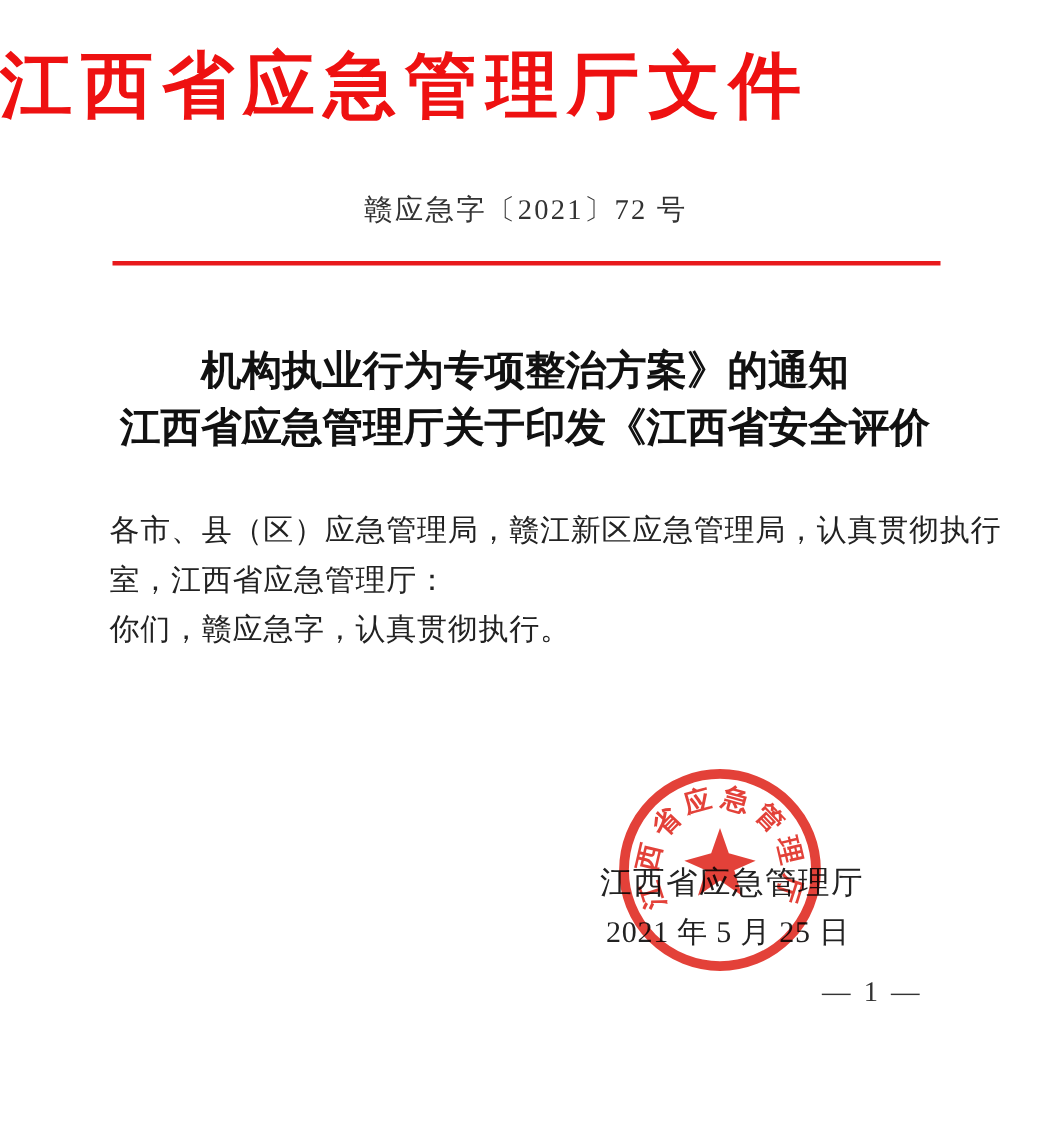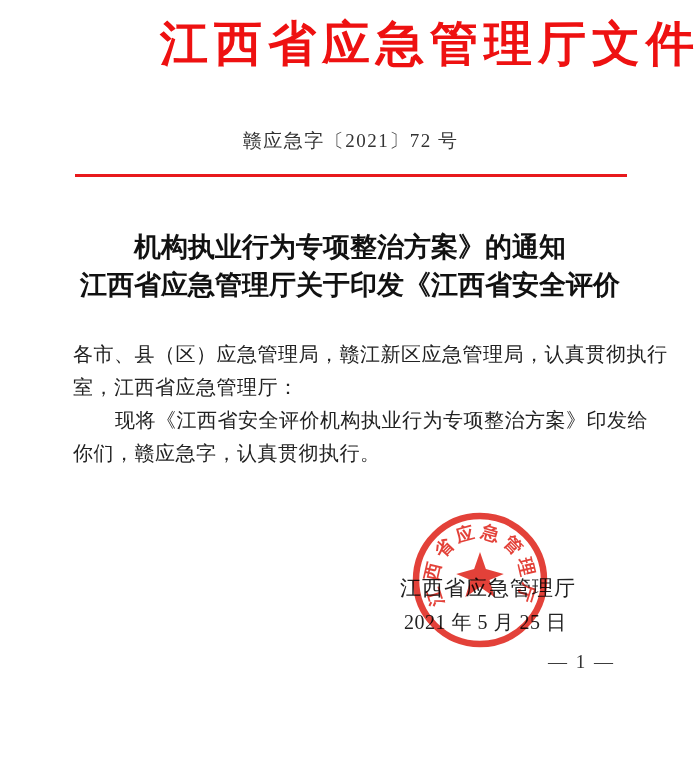--- a/index.html
+++ b/index.html
@@ -12,29 +12,28 @@
   body{margin:0;background:#ffffff;}
   .page{
     position:relative;
     width:700px;height:762px;
     background:#ffffff;
     overflow:hidden;
     font-family:"Liberation Serif", serif;
     color:var(--ink);
   }
   .letterhead{
-    position:absolute;top:14px;left:0;right:0;
-    text-align:right;
+    position:absolute;top:28px;left:0;right:0;
+    text-align:left;
     font-family:"Liberation Sans", sans-serif;
     font-weight:900;
     font-size:48px;line-height:60px;
     letter-spacing:6px;
     color:var(--red-letterhead);
     white-space:nowrap;
-    padding-left:36px;
   }
   .doc-number{
     position:absolute;top:128px;left:1px;right:0;
     text-align:center;
     font-size:19px;line-height:26px;
     letter-spacing:1.5px;
     color:#333333;
   }
   .red-line{
     position:absolute;top:174px;left:75px;
@@ -95,21 +94,20 @@
   <div class="red-line"></div>
 
   <h2 class="doc-title">
     <div>机构执业行为专项整治方案》的通知</div>
     <div>江西省应急管理厅关于印发《江西省安全评价</div>
   </h2>
 
   <div class="body-block">
     <div class="body-line">各市、县（区）应急管理局，赣江新区应急管理局，认真贯彻执行</div>
     <div class="body-line">室，江西省应急管理厅：</div>
-    <div class="body-line indent">现将《江西省安全评价机构执业行为专项整治方案》印发给</div>
     <div class="body-line">你们，赣应急字，认真贯彻执行。</div>
   </div>
 
   <div class="signature-agency">江西省应急管理厅</div>
 
   <div class="signature-date">2021 年 5 月 25 日</div>
 
   <div class="page-number">— 1 —</div>
 
   <svg class="seal" viewBox="0 0 140 140" xmlns="http://www.w3.org/2000/svg">

